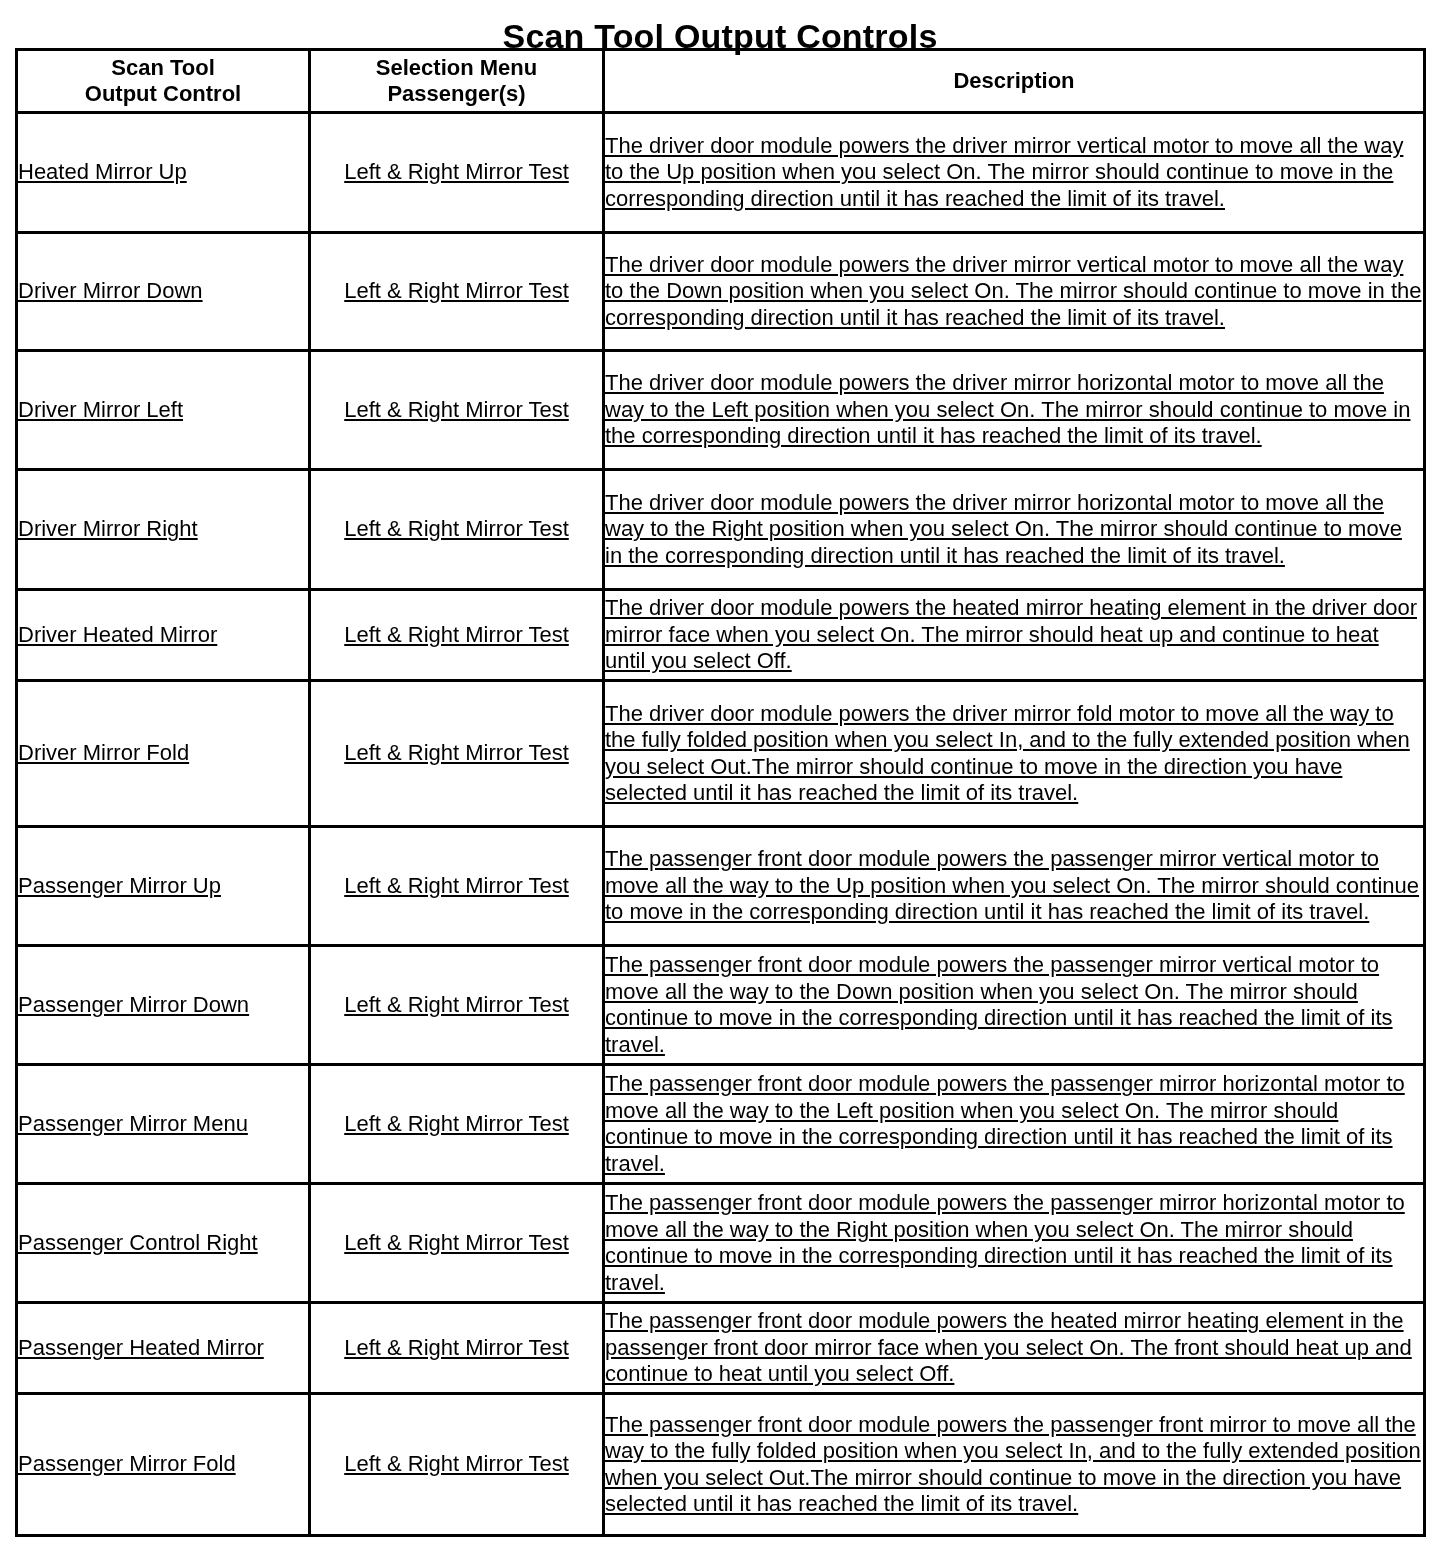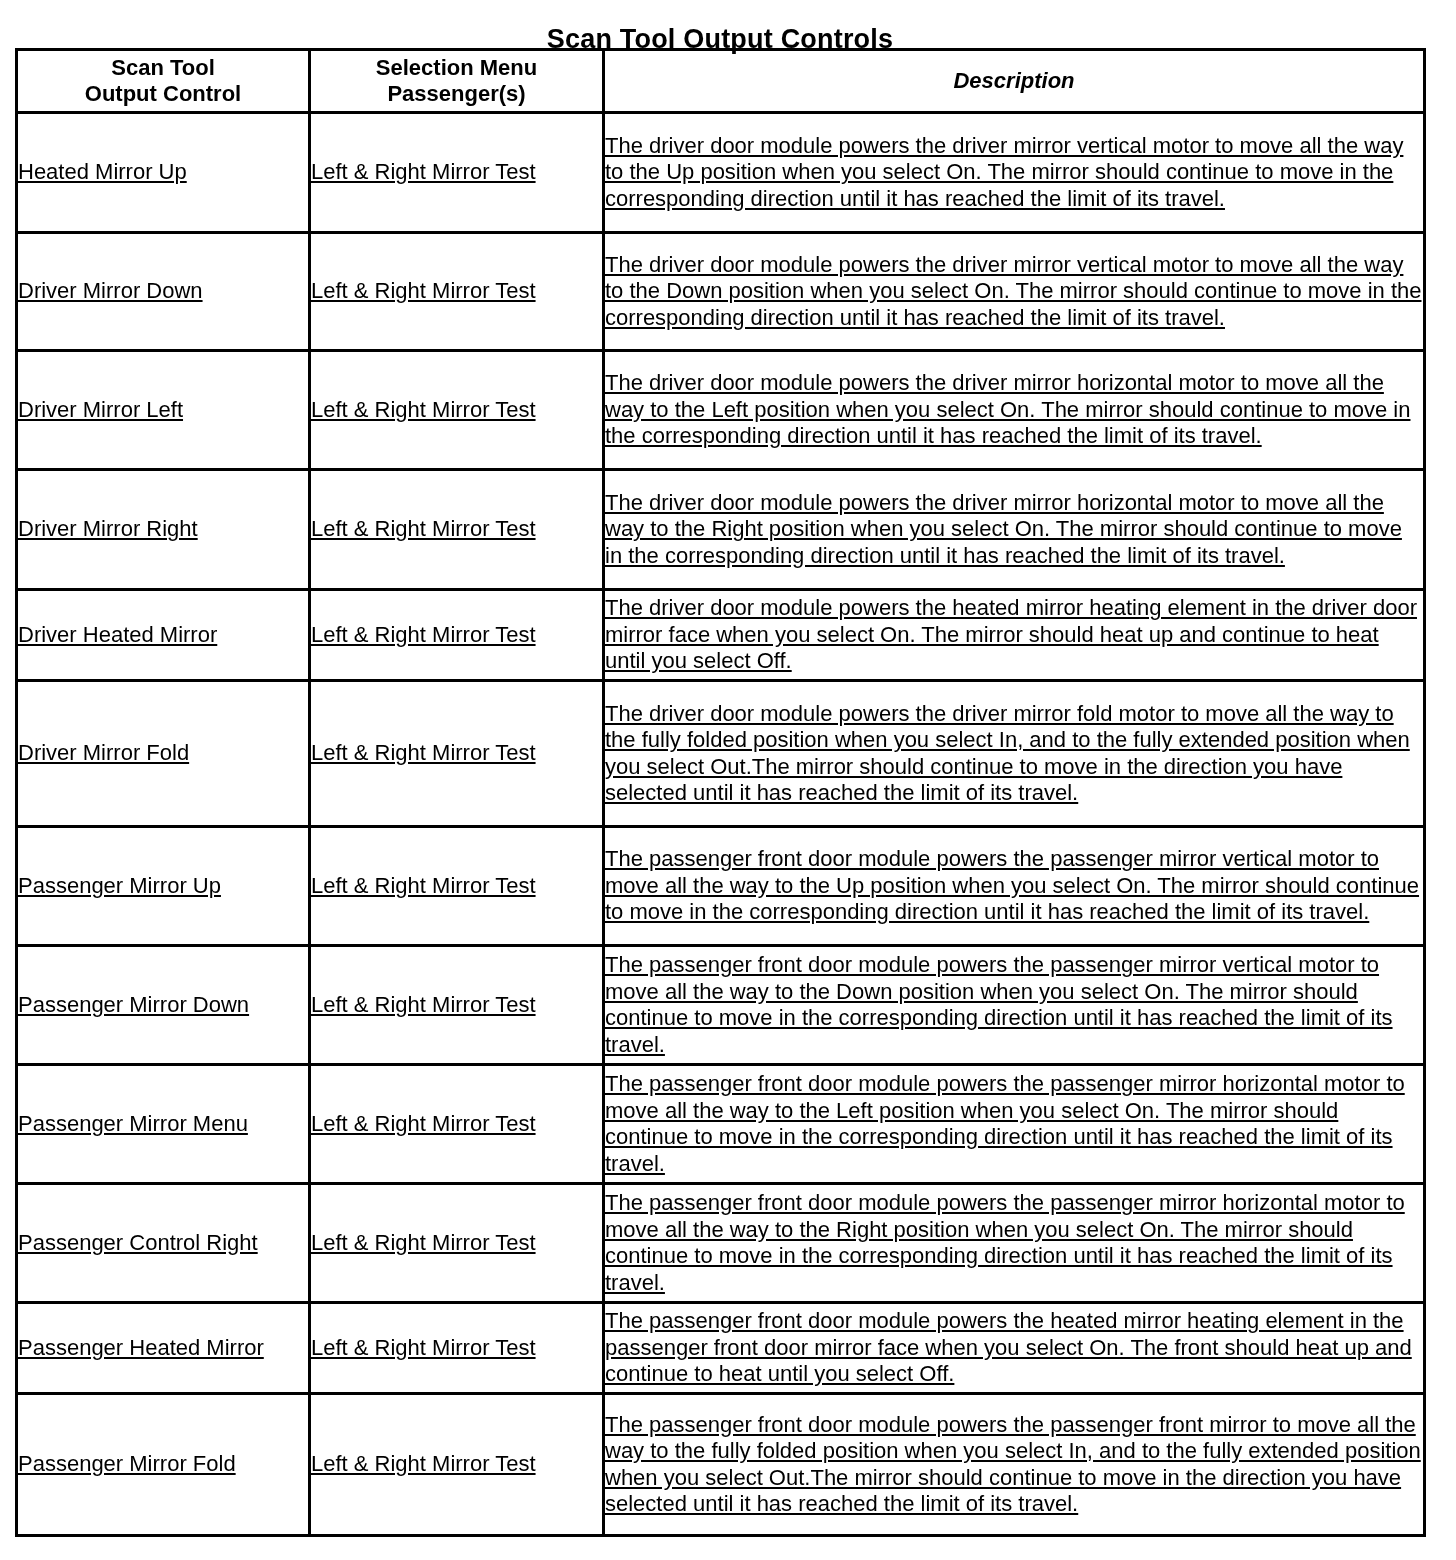--- a/index.html
+++ b/index.html
@@ -1,27 +1,27 @@
 <!DOCTYPE html>
 <html><head>
 <meta charset="utf-8">
 <style>
   html, body { margin: 0; padding: 0; background: #ffffff; }
   body { width: 1456px; height: 1560px; position: relative; overflow: hidden;
          font-family: "Liberation Sans", "DejaVu Sans", sans-serif; color: #000; }
-  .title { position: absolute; top: 24px; left: 0; width: 1440px; text-align: center;
-           font-weight: bold; font-size: 27px; letter-spacing: 0.2px; }
+  .title { position: absolute; top: 17px; left: 0; width: 1440px; text-align: center;
+           font-weight: bold; font-size: 34px; letter-spacing: 0.2px; }
   table.grid { position: absolute; top: 48px; left: 15px; width: 1408px;
                border-collapse: collapse; table-layout: fixed; }
   table.grid td, table.grid th { border: 3px solid #000; padding: 0; vertical-align: middle; }
   th { font-weight: bold; font-size: 22px; line-height: 26px; text-align: center; }
-  th.desc-h { vertical-align: bottom; padding-bottom: 5px; font-style: italic; }
+  th.desc-h { vertical-align: bottom; padding-bottom: 5px; }
   td { font-size: 22px; line-height: 26.5px; text-decoration: underline; }
   td.c1 { padding-left: 17px; padding-right: 6px; }
-  td.c2 { padding-left: 12px; }
+  td.c2 { padding-left: 12px; text-align: center; }
   td.c3 { padding: 6px 10px 6px 18px; }
   col.k1 { width: 293px; } col.k2 { width: 294px; } col.k3 { width: 821px; }
 </style>
 </head>
 <body>
 
 <div class="title">Scan Tool Output Controls</div>
 
 <table class="grid">
   <colgroup>

